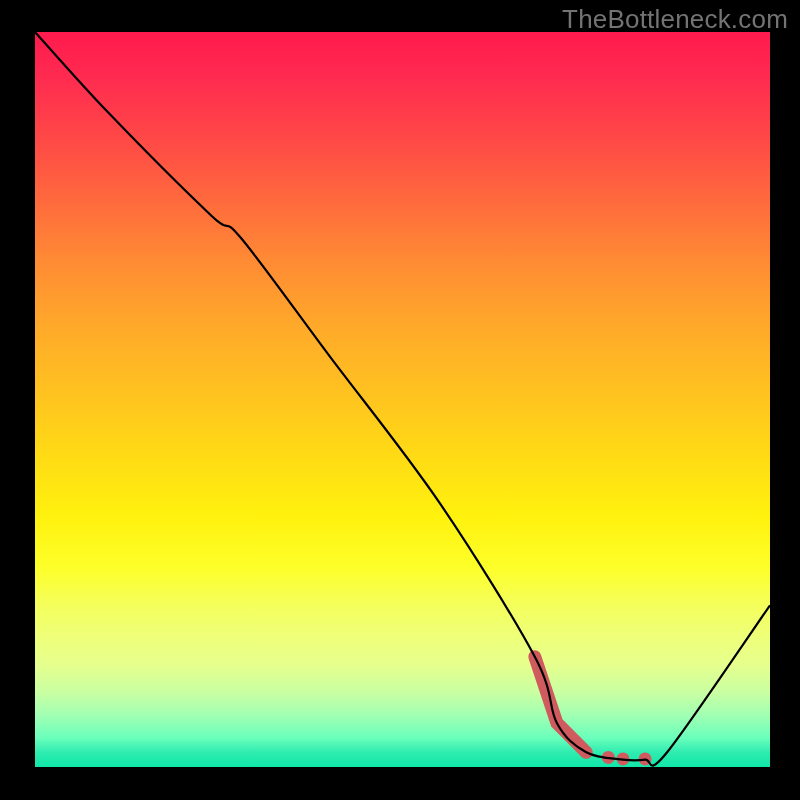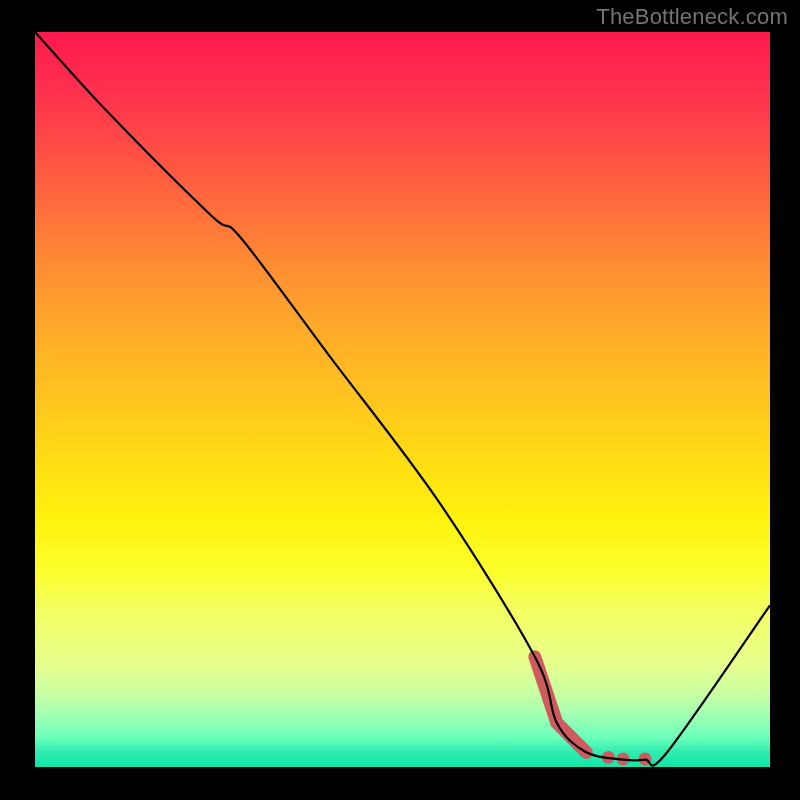--- a/index.html
+++ b/index.html
@@ -15,21 +15,21 @@
     position: relative;
     width: 800px;
     height: 800px;
     background: #000;
   }
   .attribution {
     position: absolute;
     top: 4px;
     right: 12px;
     color: #737373;
-    font-size: 22px;
+    font-size: 26px;
     font-weight: 500;
     letter-spacing: 0.2px;
     z-index: 10;
   }
   .plot {
     position: absolute;
     left: 35px;
     top: 32px;
     width: 735px;
     height: 735px;

